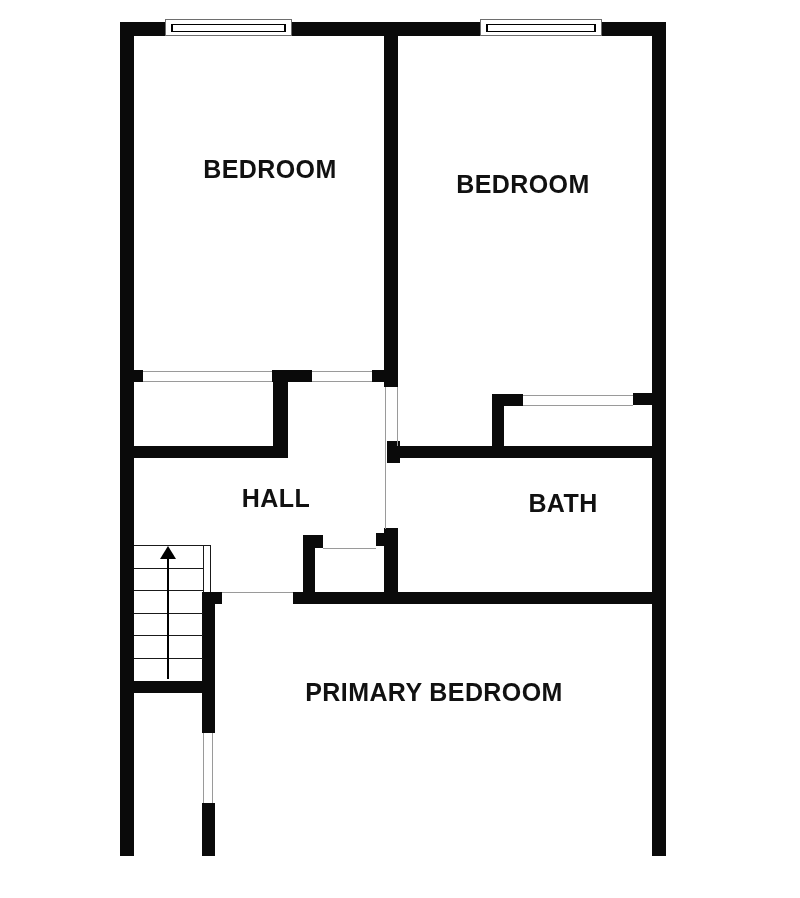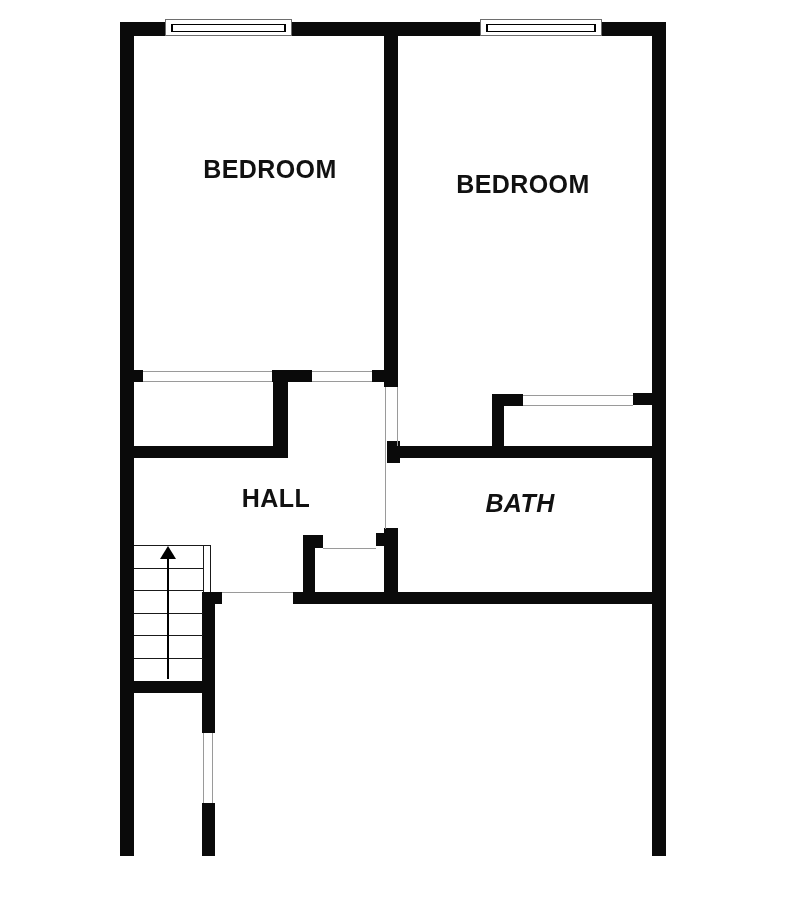--- a/index.html
+++ b/index.html
@@ -29,21 +29,22 @@
   }
   .arrow-shaft{position:absolute;background:#000}
 </style>
 </head>
 <body>
 
 <div id="plan">
   <div class="room-label" style="left: 270px; top: 169px;">BEDROOM</div>
   <div class="room-label" style="left: 523px; top: 184px;">BEDROOM</div>
   <div class="room-label" style="left: 276px; top: 498px;">HALL</div>
-  <div class="room-label" style="left: 520px; top: 503px; font-style: italic;">BATH</div>
+  <div class="room-label" style="left: 563px; top: 503px;">BATH</div>
+  <div class="room-label" style="left: 434px; top: 692px;">PRIMARY BEDROOM</div>
 <div class="wall" style="left: 120px; top: 22px; width: 546px; height: 14px;"></div>
     <div class="wall" style="left: 120px; top: 22px; width: 14px; height: 850px;"></div>
     <div class="wall" style="left: 652px; top: 22px; width: 14px; height: 850px;"></div>
     <div class="wall" style="left: 120px; top: 858px; width: 546px; height: 14px;"></div>
     <div class="wall" style="left: 384px; top: 36px; width: 14px; height: 351px;"></div>
     <div class="wall" style="left: 134px; top: 370px; width: 9px; height: 12px;"></div>
     <div class="wall" style="left: 272px; top: 370px; width: 40px; height: 12px;"></div>
     <div class="wall" style="left: 372px; top: 370px; width: 12px; height: 12px;"></div>
     <div class="wall" style="left: 273px; top: 382px; width: 15px; height: 76px;"></div>
     <div class="wall" style="left: 120px; top: 446px; width: 168px; height: 12px;"></div>

